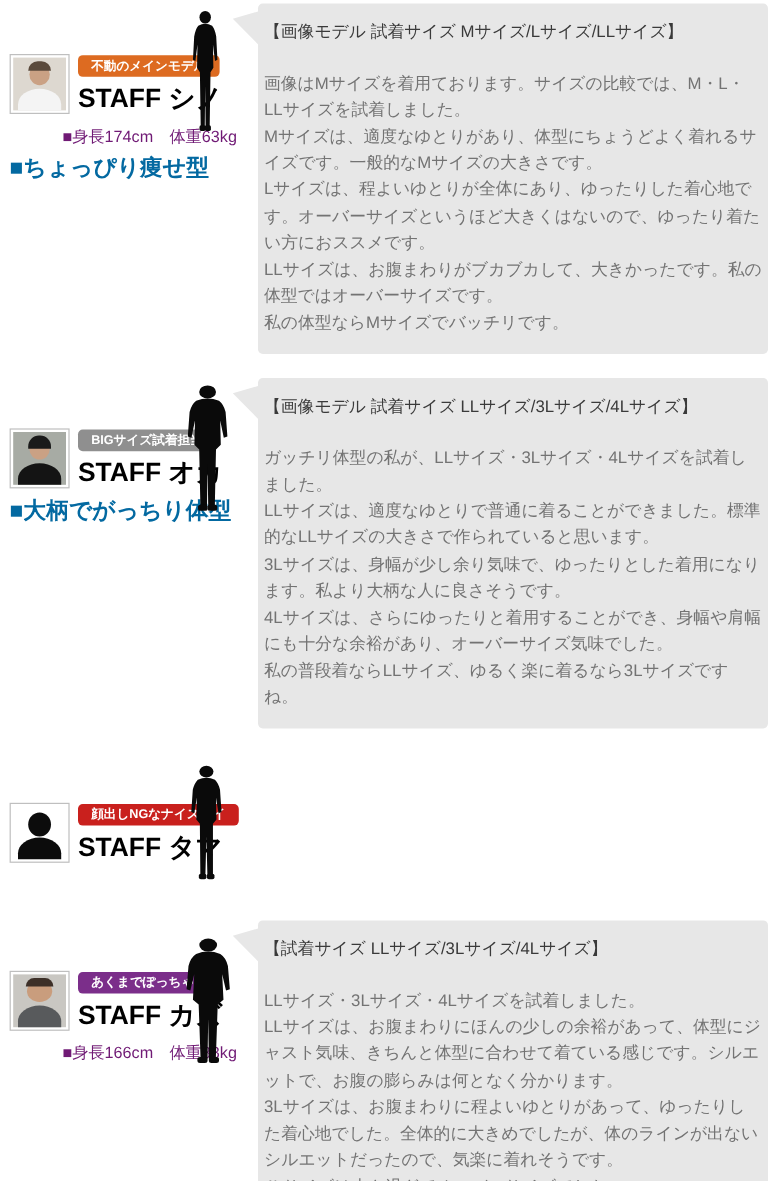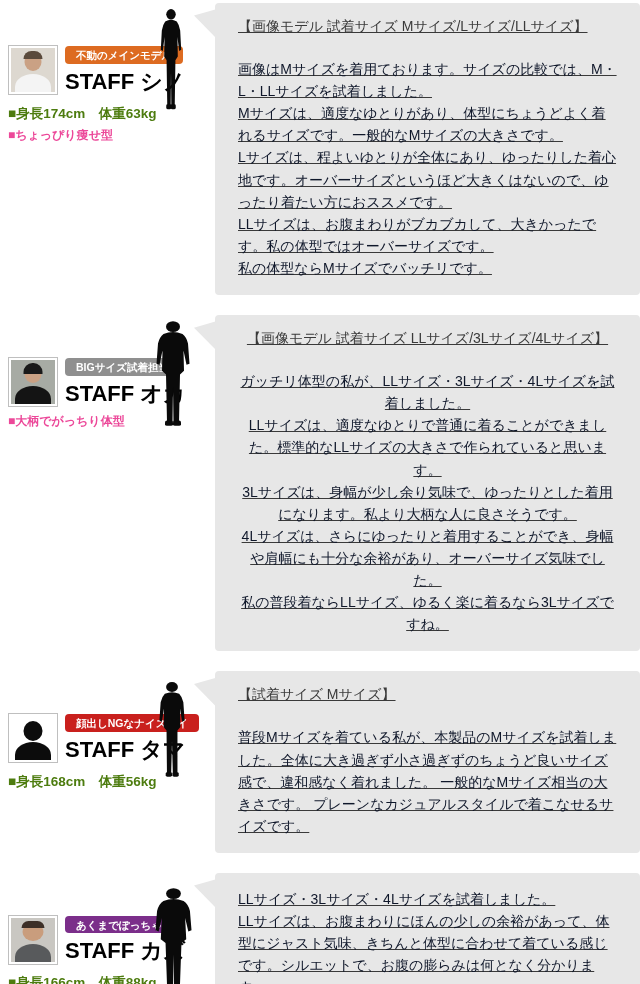--- a/index.html
+++ b/index.html
@@ -64,53 +64,52 @@
     white-space:nowrap;
   }
   .staff-name{
     font-size:22px;
     font-weight:bold;
     color:#000;
     margin-top:3px;
     white-space:nowrap;
     letter-spacing:0;
   }
-  .stats{font-size:13.5px;font-weight:bold;color:#4d7c0f;margin-top:8px;white-space:nowrap;}
-  .bodytype{font-size:12px;font-weight:bold;color:#ec4899;margin-top:4px;white-space:nowrap;}
+  .stats{font-size:13.5px;font-weight:normal;color:#701a75;margin-top:8px;white-space:nowrap;margin-left:44px;}
+  .bodytype{font-size:19px;font-weight:bold;color:#0369a1;margin-top:4px;white-space:nowrap;}
 
   .figure{position:absolute;}
   .figure svg{display:block;width:100%;height:100%;}
   .fig-slim{left:154px;top:5px;width:34px;height:112px;}
   .fig-big{left:148px;top:5px;width:50px;height:117px;}
   .fig-standard{left:151px;top:10px;width:42px;height:106px;}
   .fig-chubby{left:147px;top:14px;width:53px;height:116px;}
 
   .bubble{
     flex:1;
     position:relative;
     background:#e7e7e7;
     border-radius:4px;
-    padding:15px 23px 16px;
+    padding:15px 5px 16px;
     box-sizing:border-box;
-    text-decoration:underline;
   }
   .bubble::before{
     content:"";
     position:absolute;
     left:-21px;
     top:6px;
     width:23px;
     height:30px;
     background:#e7e7e7;
     clip-path:polygon(0 22%,100% 0,100% 100%);
   }
   .bubble-title{font-size:14px;font-weight:normal;margin:0 0 22px 0;color:#3a3a3a;}
-  .bubble-body{font-size:14px;line-height:1.58;white-space:pre-line;color:#0f172a;}
+  .bubble-body{font-size:14px;line-height:1.58;white-space:pre-line;color:#737373;}
   .mh-1{min-height:264px;}
-  .mh-2{min-height:244px;text-align:center;}
+  .mh-2{min-height:244px;}
   .mh-3{min-height:140px;}
   .mh-4{min-height:264px;}
 </style>
 </head>
 <body>
 
 <div class="section">
   <div class="left-col">
     <div class="profile">
       <div class="profile-top">
@@ -193,35 +192,30 @@
           <div class="avatar-inner">
             <span class="av-head"></span>
             <span class="av-body"></span>
           </div>
         </div>
         <div class="profile-right">
           <span class="badge" style="background: rgb(201, 32, 29);">顔出しNGなナイスガイ</span>
           <div class="staff-name">STAFF タマ</div>
         </div>
       </div>
-      <div class="stats">■身長168cm　体重56kg</div>
     </div>
     <div class="figure fig-standard">
       <svg viewBox="0 0 100 300" preserveAspectRatio="none" fill="#0a0a0a" xmlns="http://www.w3.org/2000/svg">
         <circle cx="50" cy="17" r="14"></circle>
         <path d="M33,36 Q50,27 67,36 Q74,44 77,60 L80,112 74,115 69,78 70,130 63,140 63,262 52,262 50,170 48,262 38,262 37,140 30,130 31,78 26,115 20,112 23,60 Q26,44 33,36 Z"></path>
         <rect x="35" y="258" width="15" height="13" rx="4"></rect>
         <rect x="51" y="258" width="15" height="13" rx="4"></rect>
       </svg>
     </div>
   </div>
-  <div class="bubble mh-3">
-    <div class="bubble-title">【試着サイズ Mサイズ】</div>
-    <div class="bubble-body">普段Mサイズを着ている私が、本製品のMサイズを試着しました。全体に大き過ぎず小さ過ぎずのちょうど良いサイズ感で、違和感なく着れました。 一般的なMサイズ相当の大きさです。 プレーンなカジュアルスタイルで着こなせるサイズです。</div>
-  </div>
 </div>
 
 <div class="section">
   <div class="left-col">
     <div class="profile">
       <div class="profile-top">
         <div class="avatar av-4">
           <div class="avatar-inner">
             <span class="av-head"></span>
             <span class="av-cap"></span>
@@ -238,19 +232,20 @@
     <div class="figure fig-chubby">
       <svg viewBox="0 0 100 300" preserveAspectRatio="none" fill="#0a0a0a" xmlns="http://www.w3.org/2000/svg">
         <circle cx="50" cy="17" r="14"></circle>
         <path d="M31,36 Q50,26 69,36 Q78,44 81,62 L84,112 78,115 72,80 74,135 65,145 62,262 51,262 50,175 49,262 38,262 35,145 26,135 28,80 22,115 16,112 19,62 Q22,44 31,36 Z"></path>
         <rect x="33" y="258" width="16" height="13" rx="4"></rect>
         <rect x="51" y="258" width="16" height="13" rx="4"></rect>
       </svg>
     </div>
   </div>
   <div class="bubble mh-4">
+    <div class="bubble-title">【試着サイズ LLサイズ/3Lサイズ/4Lサイズ】</div>
     <div class="bubble-body">LLサイズ・3Lサイズ・4Lサイズを試着しました。
 LLサイズは、お腹まわりにほんの少しの余裕があって、体型にジャスト気味、きちんと体型に合わせて着ている感じです。シルエットで、お腹の膨らみは何となく分かります。
 3Lサイズは、お腹まわりに程よいゆとりがあって、ゆったりした着心地でした。全体的に大きめでしたが、体のラインが出ないシルエットだったので、気楽に着れそうです。
 4Lサイズは大き過ぎてオーバーサイズでした。
 私の体型ならLLサイズか3Lサイズが選択肢です。好みはゆったり感のある3Lサイズです。</div>
   </div>
 </div>
 
 </body></html>

